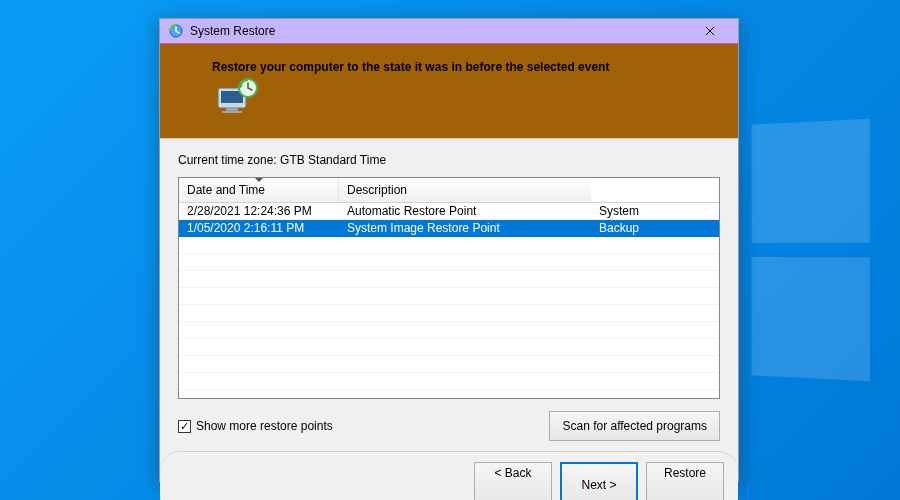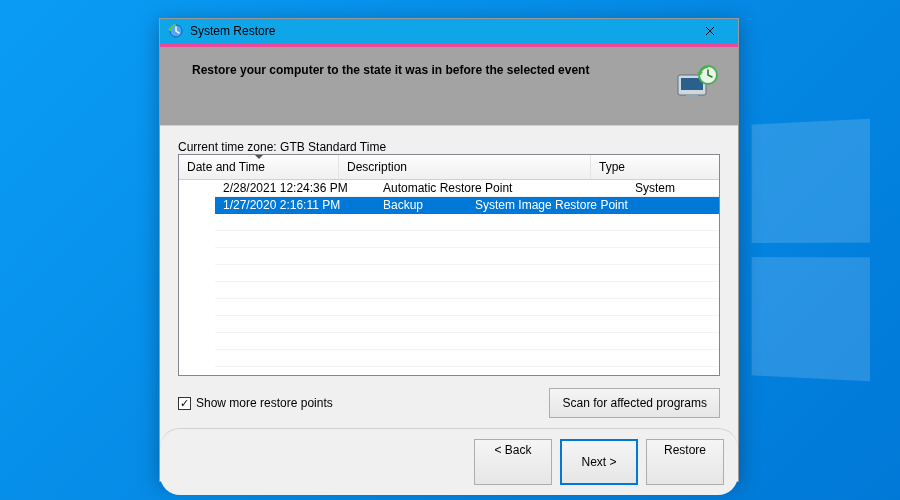--- a/index.html
+++ b/index.html
@@ -32,49 +32,50 @@
       position: absolute;
       left: 159px; top: 18px;
       width: 580px; height: 464px;
       background: #f0f0f0;
       border: 1px solid #9a9a9a;
       box-shadow: 0 4px 20px rgba(0,0,0,0.3);
       display: flex; flex-direction: column;
     }
     .titlebar {
       height: 28px;
-      background: #0ea5e9;
+      background: #c4b5fd;
       display: flex; align-items: center;
       padding: 0 8px;
-      border-bottom: 4px solid #ec4899;
+      border-bottom: 1px solid #ec4899;
     }
     .titlebar .ticon { width:16px; height:16px; margin-right:6px; display:flex; align-items:center; justify-content:center; }
     .titlebar .title { flex:1; color:#000; }
     .titlebar .close {
       width: 40px; height: 24px;
       display:flex; align-items:center; justify-content:center;
       font-size: 14px; color:#000;
       cursor: default;
     }
 
     .header-strip {
-      background:#a3a3a3;
-      padding: 14px 18px 16px 32px;
+      background:#a16207;
+      padding: 14px 18px 16px 52px;
       display:flex; align-items:flex-start;
       border-bottom: 1px solid #d0d0d0;
+      flex-direction: column;
     }
     .header-strip .heading { font-weight:bold; flex:1; padding-top:2px; }
     .header-strip .big-icon { width:48px; height:48px; }
 
     .body {
       flex:1;
       padding: 14px 18px 10px 18px;
       display:flex; flex-direction:column;
     }
-    .tz-label { }
+    .tz-label { margin-bottom: 10px; }
 
     .grid {
       border: 1px solid #828790;
       background:#be185d;
       height: 222px;
       display:flex; flex-direction:column;
     }
     .grid-header {
       display:flex;
       background: #fff;
@@ -92,21 +93,21 @@
       transform: translateX(-50%);
       width:0; height:0;
       border-left:4px solid transparent;
       border-right:4px solid transparent;
       border-top:4px solid #555;
     }
     .col-dt { width: 160px; }
     .col-desc { width: 252px; }
     .col-type { flex:1; }
 
-    .grid-body { flex:1; overflow:hidden; background:#fff;padding-left:36px; }
+    .grid-body { flex:1; overflow:hidden; background:#fff; }
     .row {
       display:flex;
       height: 17px; line-height:17px;
       border-bottom: 1px solid #f3f3f3;
     }
     .row .cell { padding: 0 8px; overflow:hidden; white-space:nowrap; }
     .row .cell.col-dt { width:160px; }
     .row .cell.col-desc { width:252px; }
     .row .cell.col-type { flex:1; }
     .row.selected { background:#0078d7; color:#fff; border-bottom-color:#0078d7; }
@@ -194,34 +195,31 @@
 
     <div class="grid">
       <div class="grid-header">
         <div class="col col-dt">
           <span>Date and Time</span>
           <span class="sort-ind"></span>
         </div>
         <div class="col col-desc">
           <span>Description</span>
         </div>
-        <div class="col col-type">
-          <span>Type</span>
-        </div>
       </div>
       <div class="grid-body" id="grid-body">
           <div class="row">
             <div class="cell col-dt">2/28/2021 12:24:36 PM</div>
             <div class="cell col-desc">Automatic Restore Point</div>
             <div class="cell col-type">System</div>
           </div>
           <div class="row selected">
-            <div class="cell col-dt">1/27/2020 2:16:11 PM</div>
+            <div class="cell col-dt">1/05/2020 2:16:11 PM</div>
+            <div class="cell col-desc">System Image Restore Point</div>
             <div class="cell col-type">Backup</div>
-            <div class="cell col-desc">System Image Restore Point</div>
           </div>
           <div class="row empty"></div>
           <div class="row empty"></div>
           <div class="row empty"></div>
           <div class="row empty"></div>
           <div class="row empty"></div>
           <div class="row empty"></div>
           <div class="row empty"></div>
           <div class="row empty"></div>
           <div class="row empty"></div>

